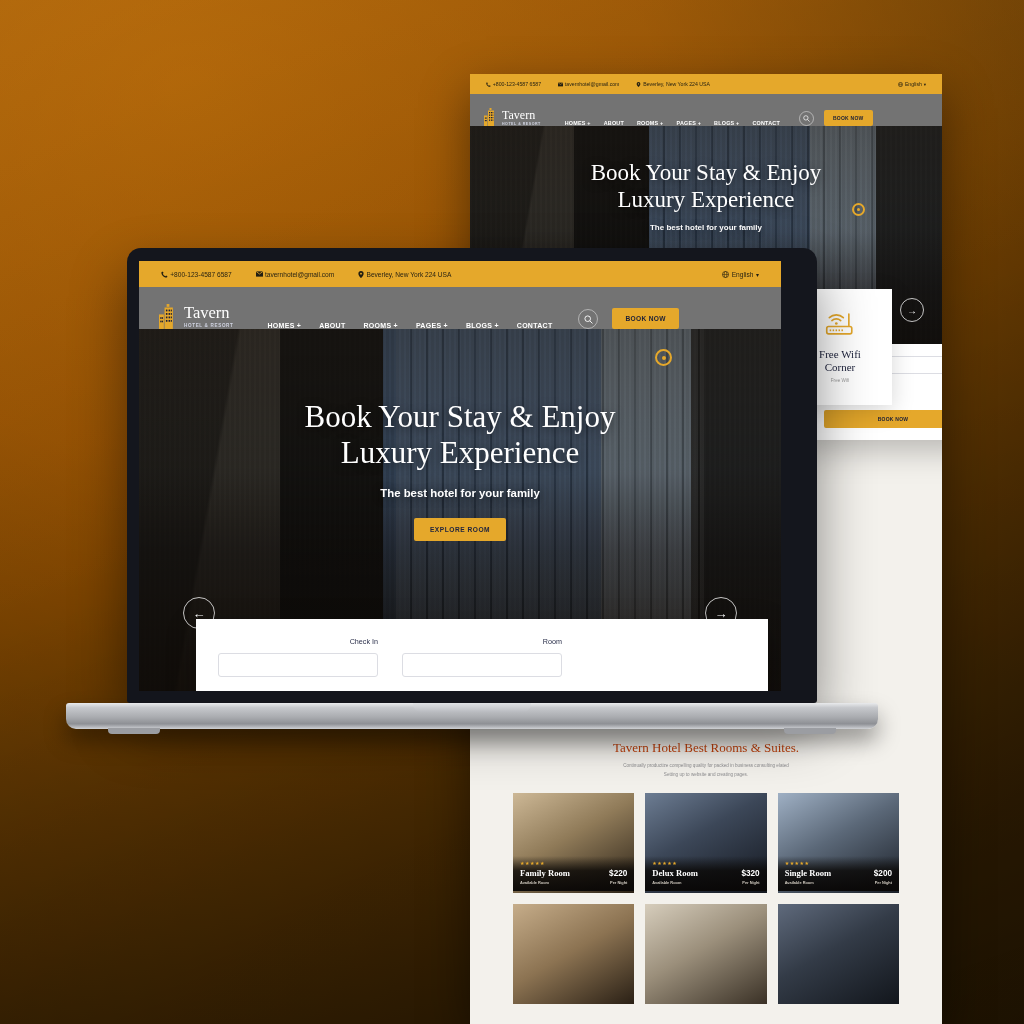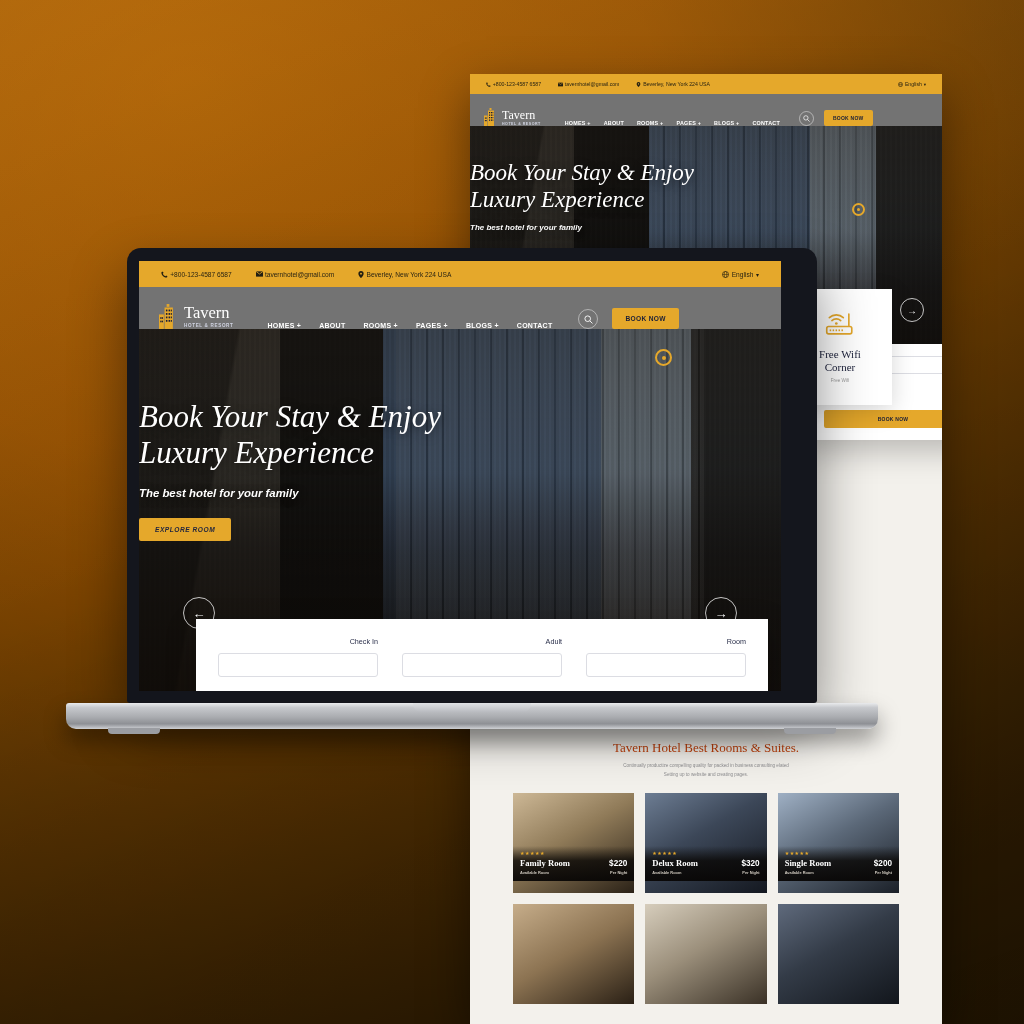--- a/index.html
+++ b/index.html
@@ -31,21 +31,21 @@
   .booknow{background:#e5a82b;color:#1b1f38;font-weight:bold;text-align:center;letter-spacing:.05em;}
   .srch{border:1px solid rgba(255,255,255,.45);border-radius:50%;display:flex;align-items:center;justify-content:center;}
   .logo-word{font-family:"Liberation Serif", serif;color:#fff;line-height:1;}
   .logo-sub{color:#cfd2e0;letter-spacing:.14em;font-weight:bold;}
   .bldg{display:block;}
 
   
   .hero{position:relative;overflow:hidden;background:#3a3027;}
   .hero-img{position:absolute;inset:0;}
   .hero-shade{position:absolute;inset:0;background:linear-gradient(180deg,rgba(20,16,12,.45) 0%,rgba(20,16,12,.18) 40%,rgba(20,16,12,.5) 100%);}
-  .hero-copy{position:absolute;left:0;right:0;text-align:left;color:#fff;font-style:italic;}
+  .hero-copy{position:absolute;left:0;right:0;text-align:center;color:#fff;}
   .hero-h1{font-family:"Liberation Serif", serif;color:#fff;line-height:1.16;text-shadow:0 2px 10px rgba(0,0,0,.55);}
   .hero-sub{font-weight:bold;text-shadow:0 2px 8px rgba(0,0,0,.6);}
   .explore{display:inline-block;background:#e5a82b;color:#22263f;font-weight:bold;letter-spacing:.08em;}
   .arrowbtn{position:absolute;border:1px solid rgba(255,255,255,.75);border-radius:50%;display:flex;align-items:center;justify-content:center;color:#fff;}
   .golddot{position:absolute;border-radius:50%;border:2px solid #e5a82b;display:flex;align-items:center;justify-content:center;}
   .golddot i{display:block;background:#e5a82b;border-radius:50%;}
 
   
   .bookform{background:#fff;box-shadow:0 10px 30px rgba(0,0,0,.25);}
   .bf-label{color:#2a2f4a;}
@@ -74,21 +74,21 @@
   .feature-strip{position:absolute;left:318px;top:215px;width:104px;height:116px;background:#fff;box-shadow:0 6px 22px rgba(0,0,0,.16);display:flex;flex-direction:column;align-items:center;justify-content:center;}
   .feat-title{font-family:"Liberation Serif", serif;font-size:11px;color:#21263f;text-align:center;line-height:1.15;margin-top:9px;}
   .feat-sub{font-size:4.6px;color:#9a9a9a;margin-top:5px;}
 
   .sec-title{font-family:"Liberation Serif", serif;font-size:13px;color:#c2410c;text-align:center;}
   .sec-sub{font-size:4.6px;color:#8e8e90;text-align:center;line-height:1.9;margin-top:6px;}
 
   .roomgrid{display:grid;grid-template-columns:repeat(3,1fr);gap:11px;padding:0 43px;margin-top:14px;}
   .roomcard{position:relative;height:100px;overflow:hidden;background:#2b2620;}
   .roomcard .ph{position:absolute;inset:0;}
-  .roomcard .cap{position:absolute;left:0;right:0;bottom:12px;padding:5px 7px 6px;background:linear-gradient(180deg,rgba(10,8,6,0) 0%,rgba(10,8,6,.82) 42%,rgba(8,6,5,.95) 100%);}
+  .roomcard .cap{position:absolute;left:0;right:0;bottom:2px;padding:5px 7px 6px;background:linear-gradient(180deg,rgba(10,8,6,0) 0%,rgba(10,8,6,.82) 42%,rgba(8,6,5,.95) 100%);}
   .stars{color:#e5a82b;font-size:5px;letter-spacing:.5px;line-height:1;}
   .caprow{display:flex;align-items:baseline;justify-content:space-between;margin-top:2px;}
   .rname{font-family:"Liberation Serif", serif;color:#fff;font-size:8.6px;font-weight:bold;}
   .rprice{color:#fff;font-size:8.2px;font-weight:bold;}
   .ravail{color:#cfc9bf;font-size:3.9px;font-weight:bold;}
   .rper{color:#cfc9bf;font-size:3.9px;font-weight:bold;}
 
   
   .laptop{position:absolute;left:66px;top:248px;width:812px;}
   .lid{position:relative;width:666px;margin:0 auto;background:#14161d;border-radius:14px 14px 3px 3px;padding:13px 12px 12px;box-shadow:0 26px 55px rgba(0,0,0,.45);}
@@ -445,24 +445,20 @@
 
           <div class="arrowbtn" style="left:44px;">←</div>
           <div class="arrowbtn" style="right:44px;">→</div>
 
           <div class="bookform">
             <div>
               <div class="bf-label">Check In</div>
               <div class="bf-input"></div>
             </div>
             <div>
-              <div class="bf-label">Adult</div>
-              <div class="bf-input"></div>
-            </div>
-            <div>
               <div class="bf-label">Room</div>
               <div class="bf-input"></div>
             </div>
           </div>
         </div>
 
       </div>
     </div>
     <div class="base">
       <div class="notch"></div>

